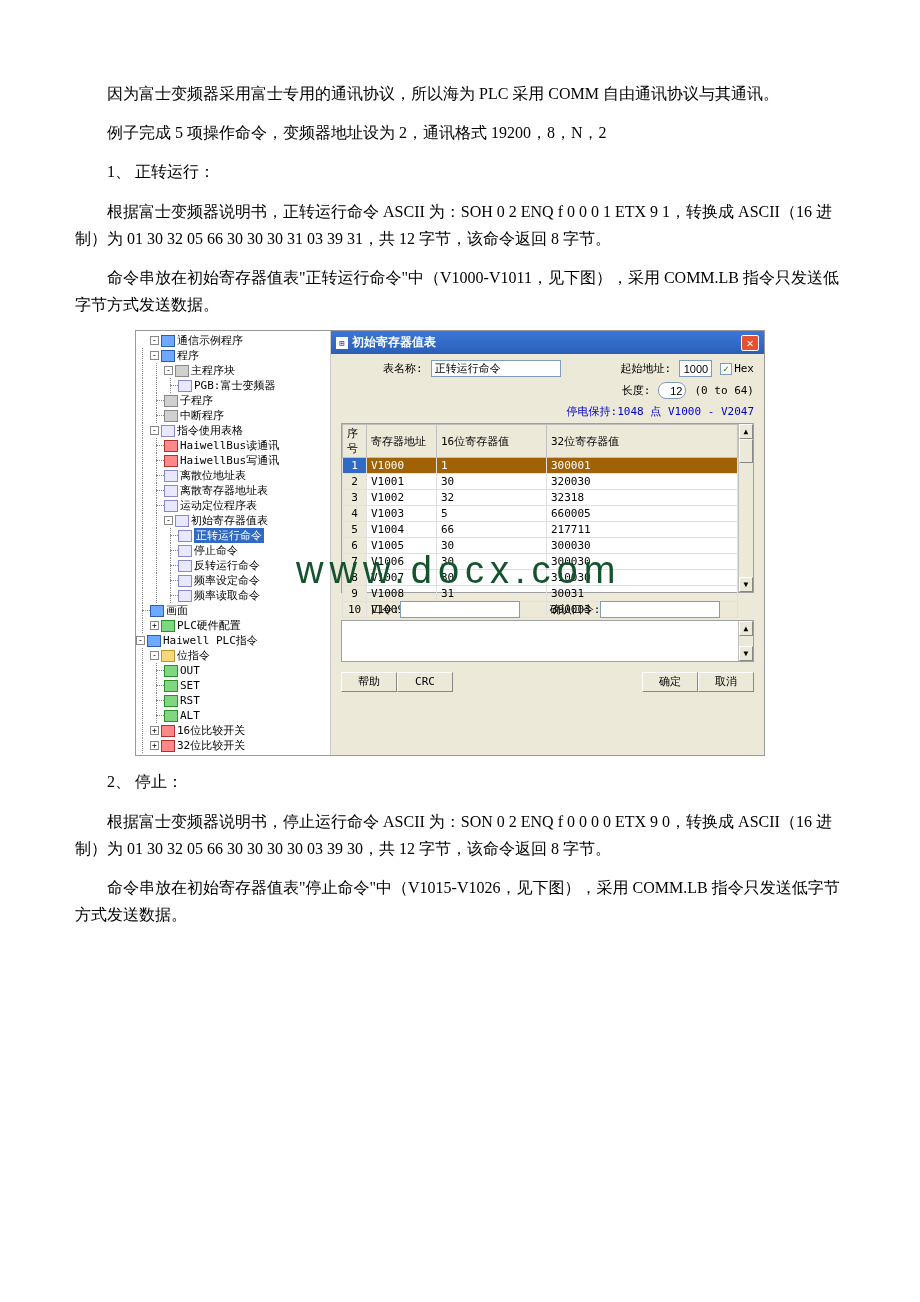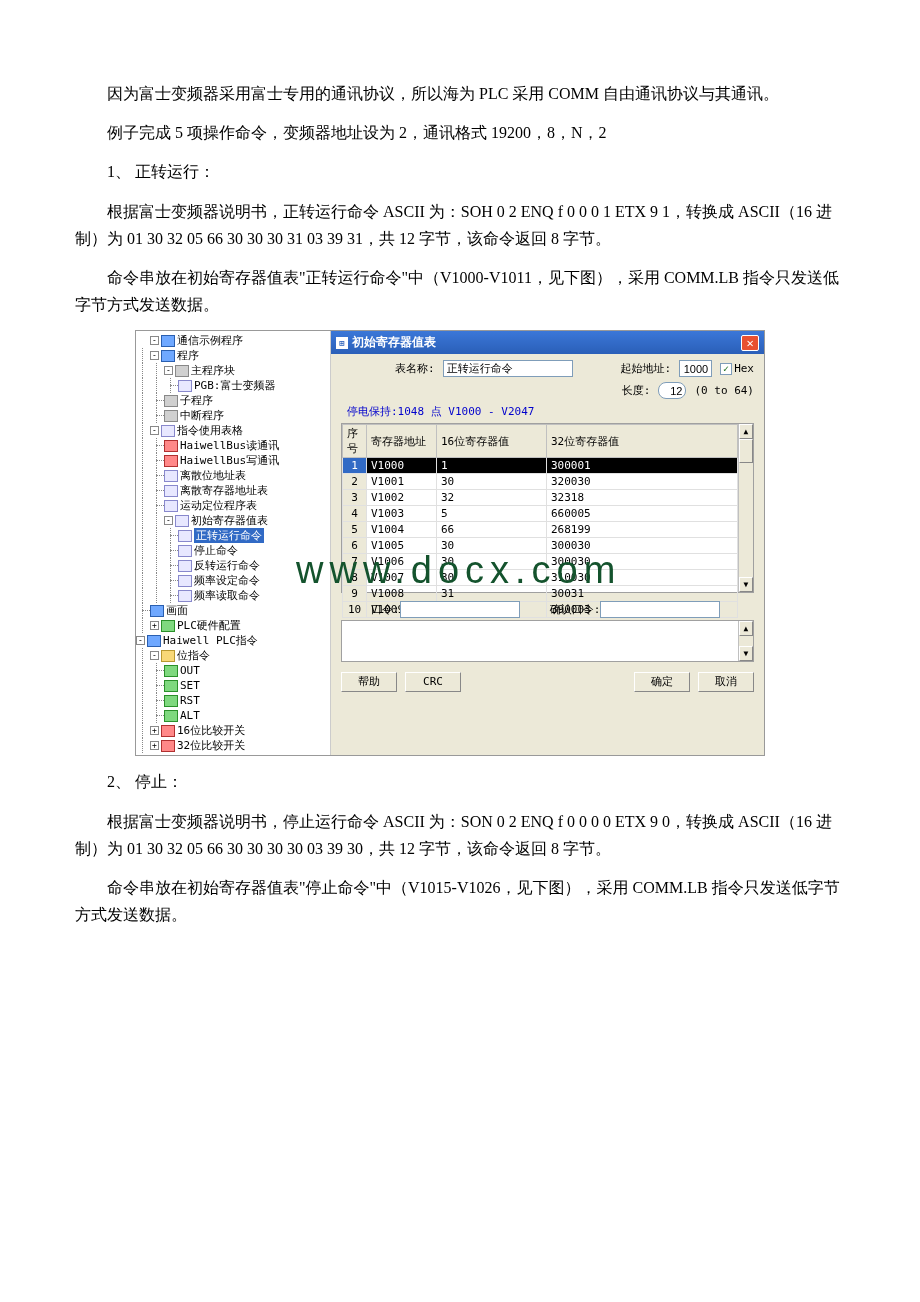--- a/index.html
+++ b/index.html
@@ -77,48 +77,48 @@
     width:18px; height:16px;
     background:#e85030;
     color:#fff;
     font-weight:bold;
     text-align:center;
     line-height:14px;
     border:1px solid #fff;
     border-radius:2px;
   }
   .form-area {
-    padding: 6px 10px 4px 16px;
+    padding: 6px 10px 4px 4px;
   }
   .form-row { display:flex; align-items:center; margin-bottom:5px; gap:8px; font-size:11px; }
   .lbl { color:#000; }
   .inp {
     border:1px solid #7f9db9; background:#fff;
     height:17px; padding:0 3px; font-size:11px;
   }
   .chk { display:flex; align-items:center; gap:2px; }
   .chk-box { width:12px; height:12px; border:1px solid #7f9db9; background:#fff; font-size:10px; line-height:10px; text-align:center; color:#2a7a2a; }
-  .retain { color:#0000cc; font-size:11px; margin-top:1px; }
+  .retain { color:#0000cc; font-size:11px; margin-top:1px;text-align:right; }
   
   .tbl-wrap { margin:0 10px; border:1px solid #a0a0a0; background:#fff; height:170px; display:flex; }
   .tbl { flex:1; border-collapse:collapse; font-size:11px; }
   .tbl th { background:#ece9d8; border:1px solid #c0c0c0; font-weight:normal; padding:1px 4px; text-align:left; height:16px; }
   .tbl td { border:1px solid #e0e0e0; padding:1px 4px; height:15px; }
-  .tbl tr.sel td { background:#000000; color:#fff; }
+  .tbl tr.sel td { background:#a16207; color:#fff; }
   .rownum { background:#ece9d8; text-align:center; width:24px; border-right:1px solid #c0c0c0;margin-top:20px; }
   .tbl tr.sel td.rownum { background:#316ac5; color:#fff; }
   .scroll-v { width:15px; background:#ece9d8; border-left:1px solid #c0c0c0; display:flex; flex-direction:column; justify-content:space-between; }
   .scroll-btn { height:15px; background:#ece9d8; border:1px solid #fff; border-right-color:#888; border-bottom-color:#888; font-size:8px; text-align:center; line-height:13px; }
   .scroll-thumb { flex:0 0 24px; background:#ece9d8; border:1px solid #fff; border-right-color:#888; border-bottom-color:#888; margin:0; align-self:stretch; }
   .pw-row { display:flex; align-items:center; gap:0; margin:8px 10px 2px; font-size:11px; }
   .notes-lbl { margin:2px 10px; font-size:11px; }
   .notes-box { margin:0 10px 6px; border:1px solid #a0a0a0; background:#fff; height:42px; padding:3px 4px; font-size:11px; line-height:1.3; position:relative; }
   .notes-box .ns { width:15px; position:absolute; right:0; top:0; bottom:0; background:#ece9d8; border-left:1px solid #c0c0c0; display:flex; flex-direction:column; justify-content:space-between; }
   .btn-row { display:flex; justify-content:space-between; padding:4px 10px 8px; }
-  .btn-row .grp { display:flex; gap:8px; }
+  .btn-row .grp { display:flex; }
   .btn {
     min-width:56px; height:20px;
     background:#ece9d8;
     border:1px solid #888;
     border-top-color:#fff; border-left-color:#fff;
     font-size:11px;
     text-align:center; line-height:18px;
     padding:0 8px;
   }
   .watermark {
@@ -388,21 +388,21 @@
             <tr>
               <td class="rownum">4</td>
               <td>V1003</td>
               <td>5</td>
               <td>660005</td>
             </tr>
             <tr>
               <td class="rownum">5</td>
               <td>V1004</td>
               <td>66</td>
-              <td>268199</td>
+              <td>217711</td>
             </tr>
             <tr>
               <td class="rownum">6</td>
               <td>V1005</td>
               <td>30</td>
               <td>300030</td>
             </tr>
             <tr>
               <td class="rownum">7</td>
               <td>V1006</td>

